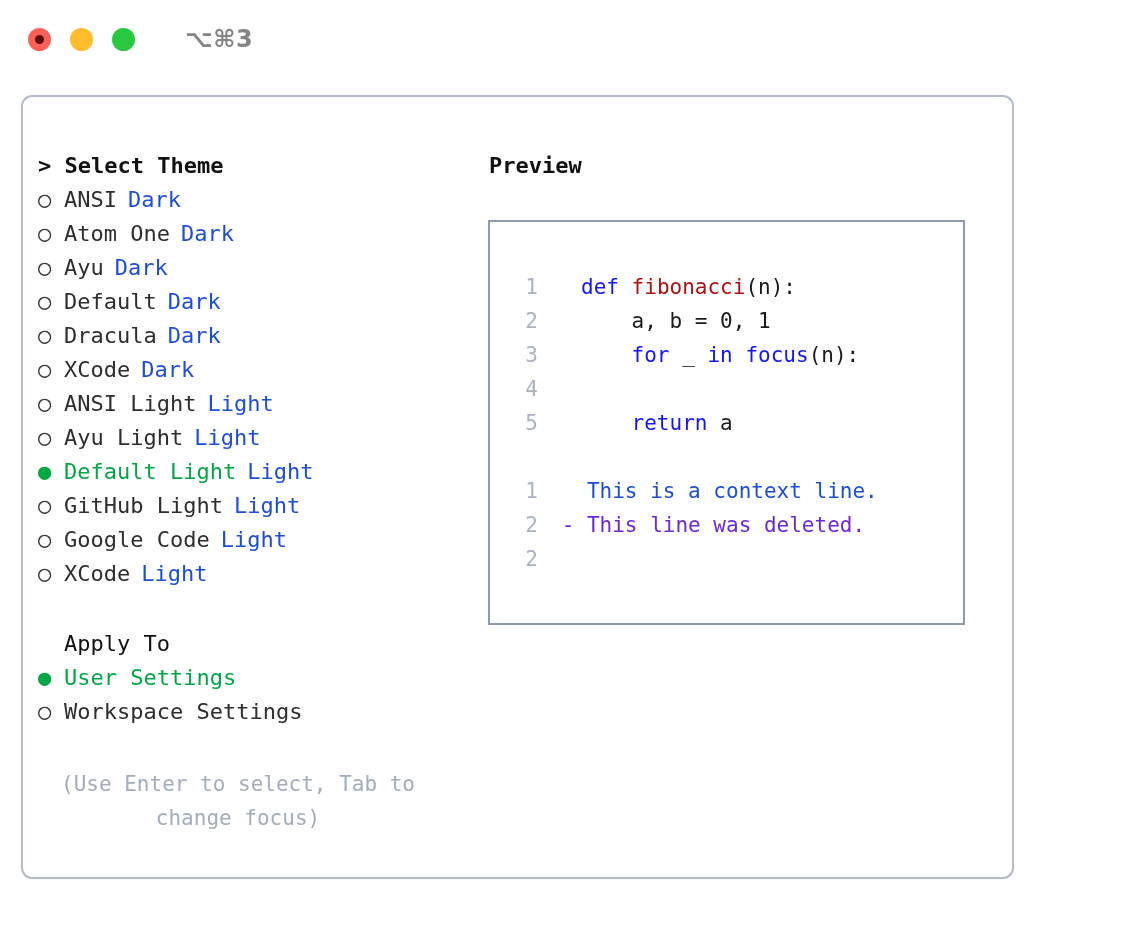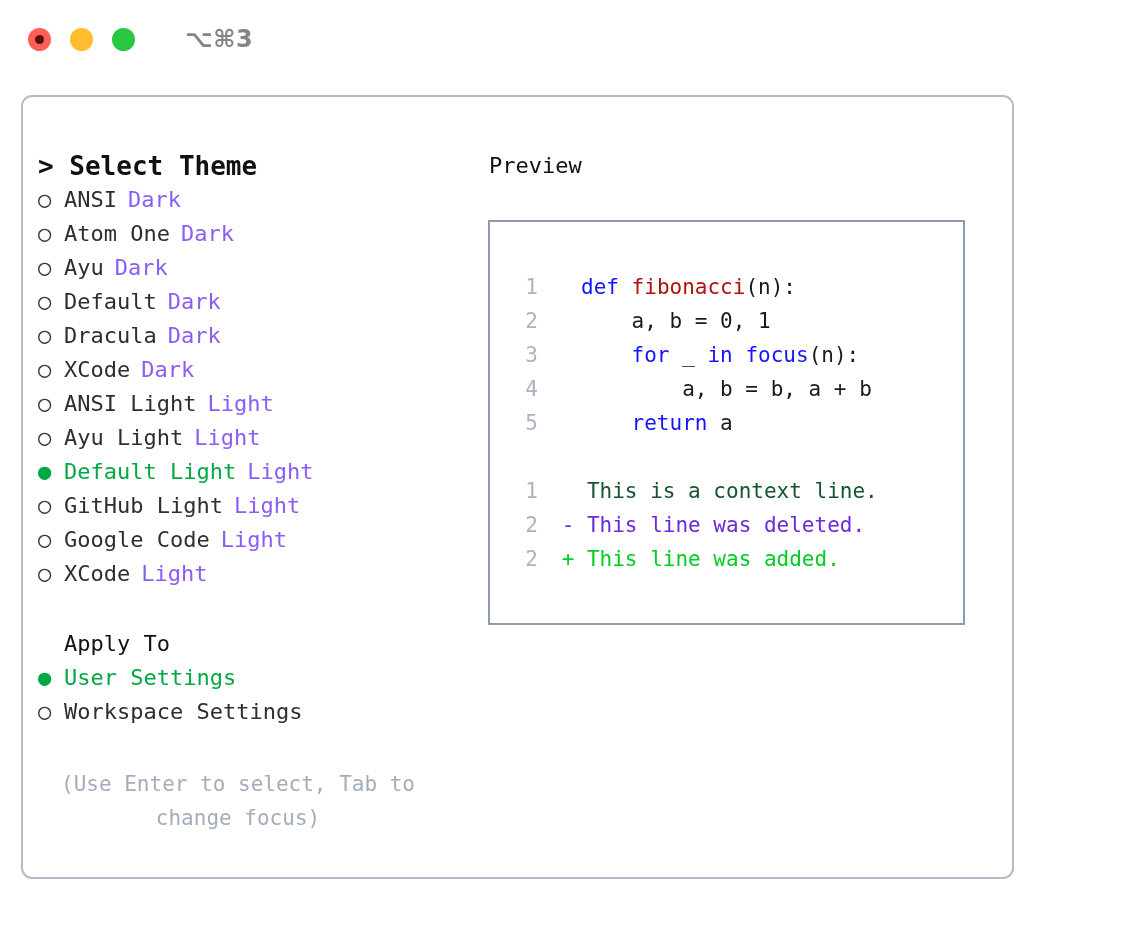--- a/index.html
+++ b/index.html
@@ -73,21 +73,21 @@
     display: flex;
   }
 
   
   .left-col {
     width: 465px;
     padding: 52px 0 0 15px;
   }
 
   .list-header {
-    font-size: 26px;
+    font-size: 22px;
     font-weight: bold;
     color: #111111;
     line-height: 34px;
     white-space: pre;
   }
 
   .opt-row {
     display: flex;
     align-items: baseline;
     font-size: 22px;
@@ -97,21 +97,21 @@
   }
   .opt-marker {
     width: 26px;
     flex: 0 0 26px;
     color: #3a3a3a;
   }
   .opt-row.selected .opt-marker { color: #00a844; }
   .opt-label { color: #2e2e2e; }
   .opt-row.selected .opt-label { color: #00a844; }
   .opt-tag {
-    color: #8b5cf6;
+    color: #1d4ed8;
     margin-left: 11px;
   }
 
   .section-gap { height: 36px; }
 
   .apply-header {
     font-size: 22px;
     color: #111111;
     line-height: 34px;
     padding-left: 26px;
@@ -128,21 +128,21 @@
     text-align: center;
   }
 
   
   .right-col {
     flex: 1;
     padding: 52px 0 0 0;
   }
   .preview-title {
     font-size: 22px;
-    font-weight: normal;
+    font-weight: bold;
     color: #111111;
     line-height: 34px;
     margin-left: 1px;
   }
   .preview-box {
     margin-top: 37px;
     width: 477px;
     height: 405px;
     border: 2px solid #8e9bae;
     background: #ffffff;
@@ -160,21 +160,21 @@
     flex: 0 0 30px;
     text-align: right;
     color: #aab4c0;
     margin-right: 11px;
   }
   .code-text { color: #1a1a1a; margin-left: 32px; }
   .tok-kw  { color: #1414ff; }
   .tok-fn  { color: #b01010; }
   .blank-line { height: 34px; }
 
-  .diff-ctx { color: #14532d; }
+  .diff-ctx { color: #1d4ed8; }
   .diff-del { color: #6d28d9; }
   .diff-add { color: #00cc22; }
 </style>
 </head>
 <body>
 
 <div class="titlebar">
   <div class="traffic-lights">
     <div class="light red"></div>
     <div class="light yellow"></div>
@@ -218,26 +218,26 @@
     </div>
 
     <div class="right-col">
       <div class="preview-title">Preview</div>
 
       <div class="preview-box">
         <div id="code-block">
             <div class="code-line"><span class="lineno">1</span><span class="code-text"><span class="tok-kw">def</span><span> </span><span class="tok-fn">fibonacci</span><span>(n):</span></span></div>
             <div class="code-line"><span class="lineno">2</span><span class="code-text"><span>    a, b = 0, 1</span></span></div>
             <div class="code-line"><span class="lineno">3</span><span class="code-text"><span>    </span><span class="tok-kw">for</span><span> _ </span><span class="tok-kw">in</span><span> </span><span class="tok-kw">focus</span><span>(n):</span></span></div>
-            <div class="code-line"><span class="lineno">4</span><span class="code-text"><span>        a, b = b, a + b</span></span></div>
+            <div class="code-line"><span class="lineno">4</span></div>
             <div class="code-line"><span class="lineno">5</span><span class="code-text"><span>    </span><span class="tok-kw">return</span><span> a</span></span></div>
           </div>
         <div class="blank-line"></div>
         <div id="diff-block">
             <div class="code-line"><span class="lineno">1</span><span class="diff-ctx">   This is a context line.</span></div>
             <div class="code-line"><span class="lineno">2</span><span class="diff-del"> - This line was deleted.</span></div>
-            <div class="code-line"><span class="lineno">2</span><span class="diff-add"> + This line was added.</span></div>
+            <div class="code-line"><span class="lineno">2</span></div>
           </div>
       </div>
     </div>
 
   </div>
 </div>
 
 </body></html>

